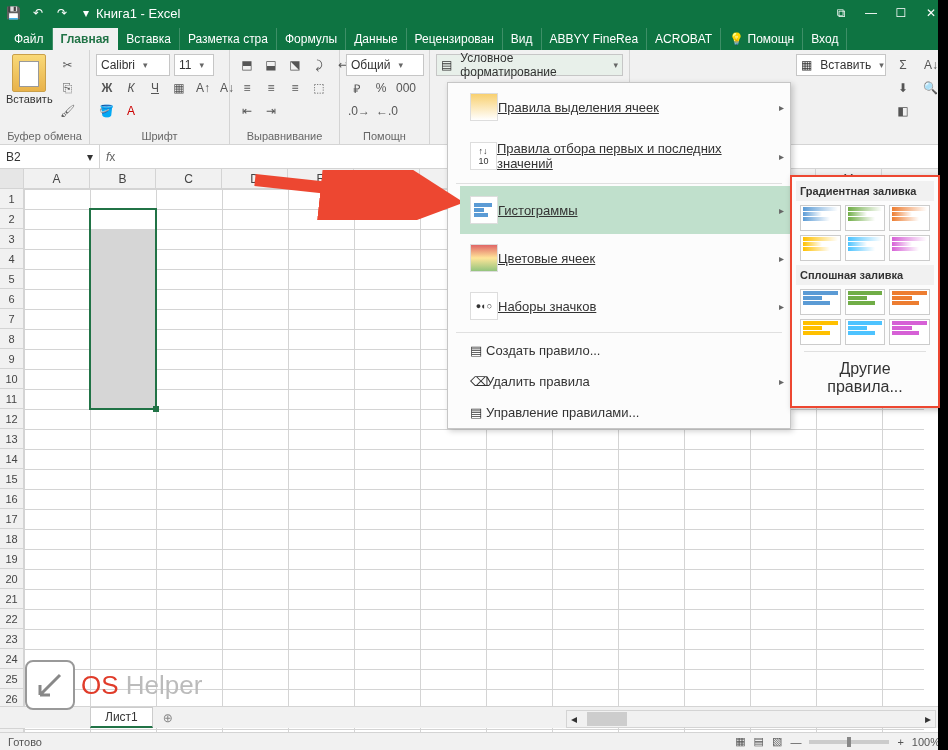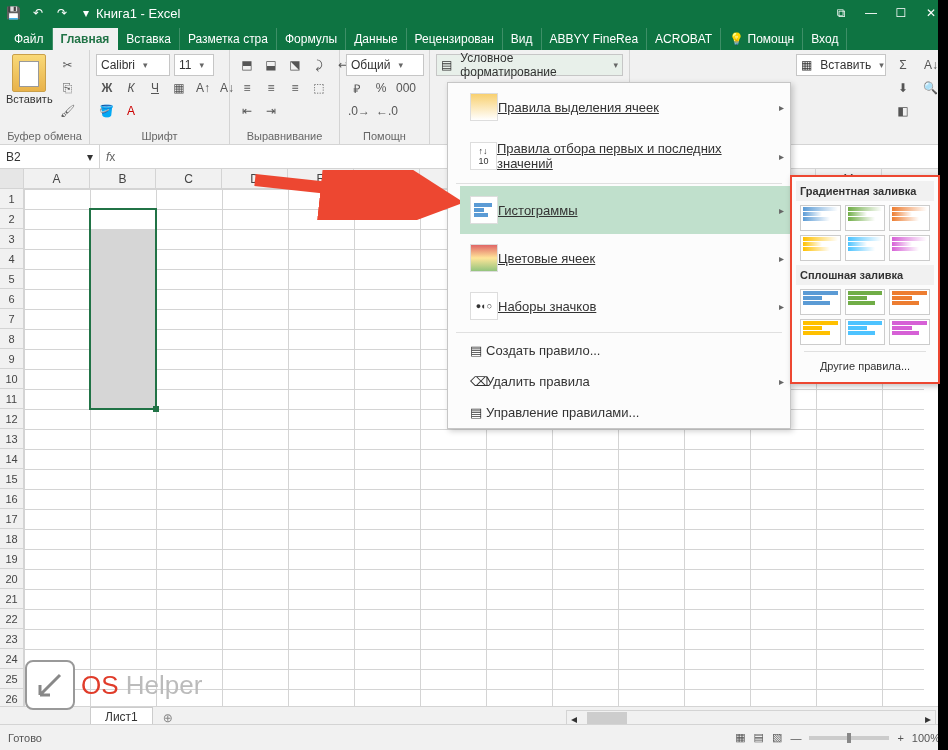--- a/index.html
+++ b/index.html
@@ -42,22 +42,22 @@
 .menu-item.tall { padding:10px 20px 10px 10px; }
 .menu-item .mi-icon { width:28px; height:28px; display:flex; align-items:center; justify-content:center; border:1px solid #ddd; background:#fff;}
 .menu-item.hov { background:#c0e0cc; }
 .menu-item .sub-arr { position:absolute; right:6px; font-size:10px; color:#666;}
 .menu-sep { height:1px; background:#e0e0e0; margin:2px 8px;}
 .flyout { position:absolute; left:790px; top:175px; width:150px; background:#fcfcfc; border:2px solid #ed4731; box-shadow:2px 2px 6px rgba(0,0,0,.25); z-index:11; padding:4px;}
 .fly-head { font-weight:600; font-size:11px; padding:4px; background:#f1f1f1;}
 .fly-grid { display:grid; grid-template-columns:repeat(3,1fr); gap:4px; padding:4px;}
 .fly-sw { height:26px; border:1px solid #ccc; background:#fff; position:relative; overflow:hidden;}
 .fly-sw div{height:4px;margin:1px 2px;}
-.fly-other { text-align:center; padding:6px 4px; font-size:11px;}
-.statusbar { position:absolute; bottom:0; left:0; right:0; height:26px; background:#f1f1f1; border-top:1px solid #d4d4d4; display:flex; align-items:center; padding:0 8px; font-size:11px; color:#555;}
+.fly-other { text-align:center; padding:6px 4px; font-size:16px;}
+.statusbar { position:absolute; bottom:0; left:0; right:0; height:18px; background:#f1f1f1; border-top:1px solid #d4d4d4; display:flex; align-items:center; padding:0 8px; font-size:11px; color:#555;}
 .sheet-tabs { position:absolute; bottom:22px; left:0; right:0; height:22px; background:#f1f1f1; border-top:1px solid #d4d4d4; display:flex; align-items:center; padding-left:90px; font-size:12px;}
 .sheet-tab { background:#fff; border:1px solid #ccc; border-bottom:2px solid #217346; padding:2px 14px;}
 .arrow-overlay { position:absolute; left:250px; top:170px; z-index:20;}
 .watermark { position:absolute; left:25px; bottom:40px; z-index:20; display:flex; align-items:center; gap:6px;}
 .wm-box { width:50px; height:50px; border:2px solid #999; border-radius:8px; background:#fff; display:flex; align-items:center; justify-content:center;}
 .u { text-decoration:underline; }
 .rcol { display:flex; flex-direction:column; gap:1px;}
 .ribbon-right { position:absolute; right:6px; top:4px; display:flex; gap:6px; align-items:flex-start;}
 .black-edge { position:absolute; right:0; top:0; width:10px; height:750px; background:#000;}
 .scroll-h { position:absolute; bottom:22px; right:12px; height:18px; width:370px; background:#f1f1f1; border:1px solid #d4d4d4; display:flex; align-items:center;}

